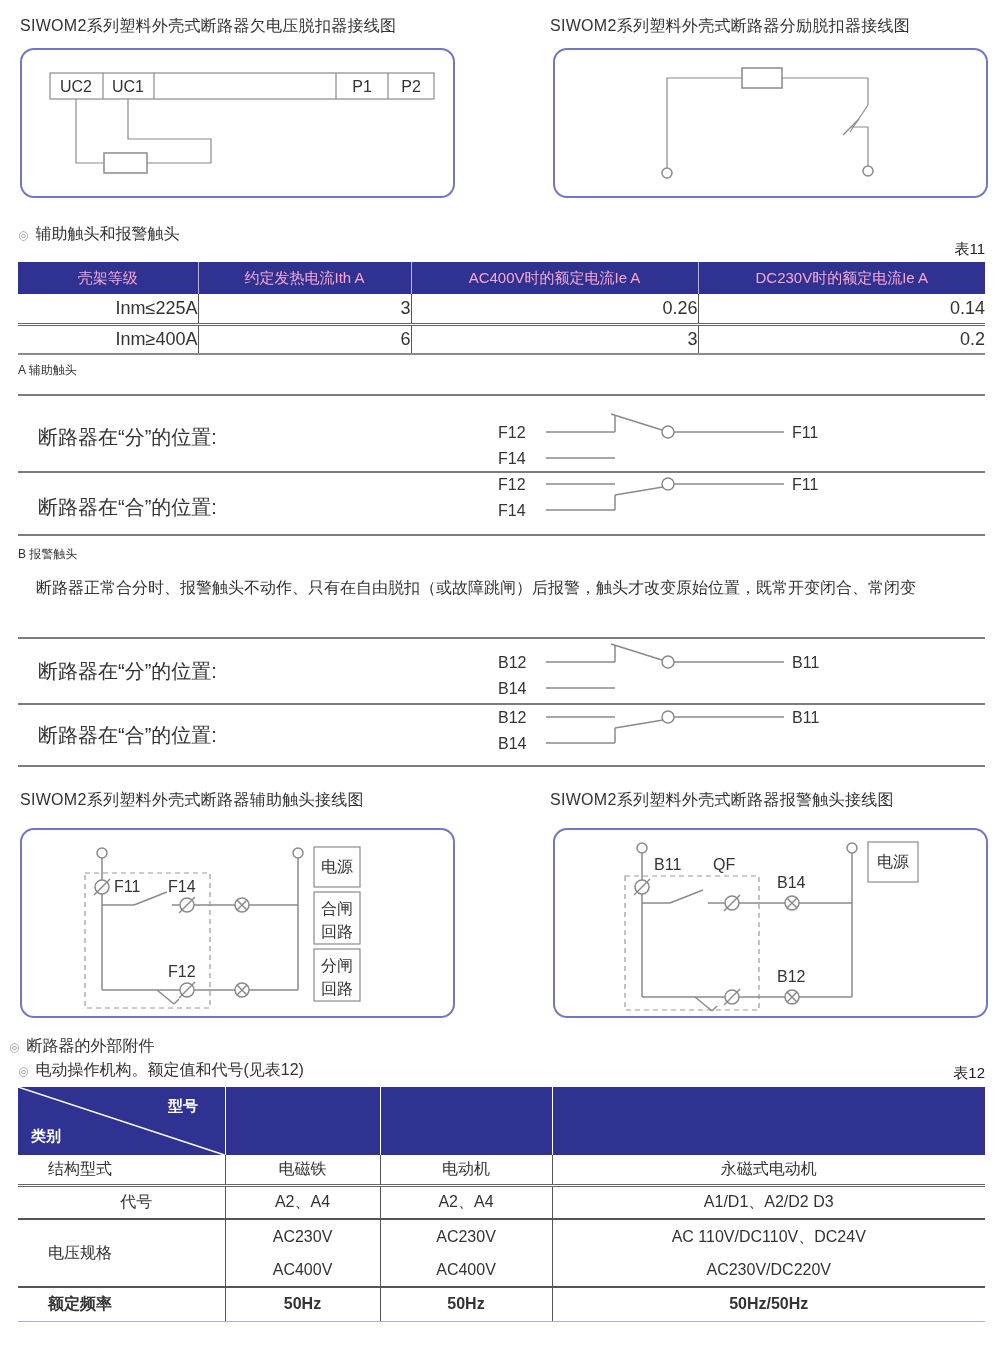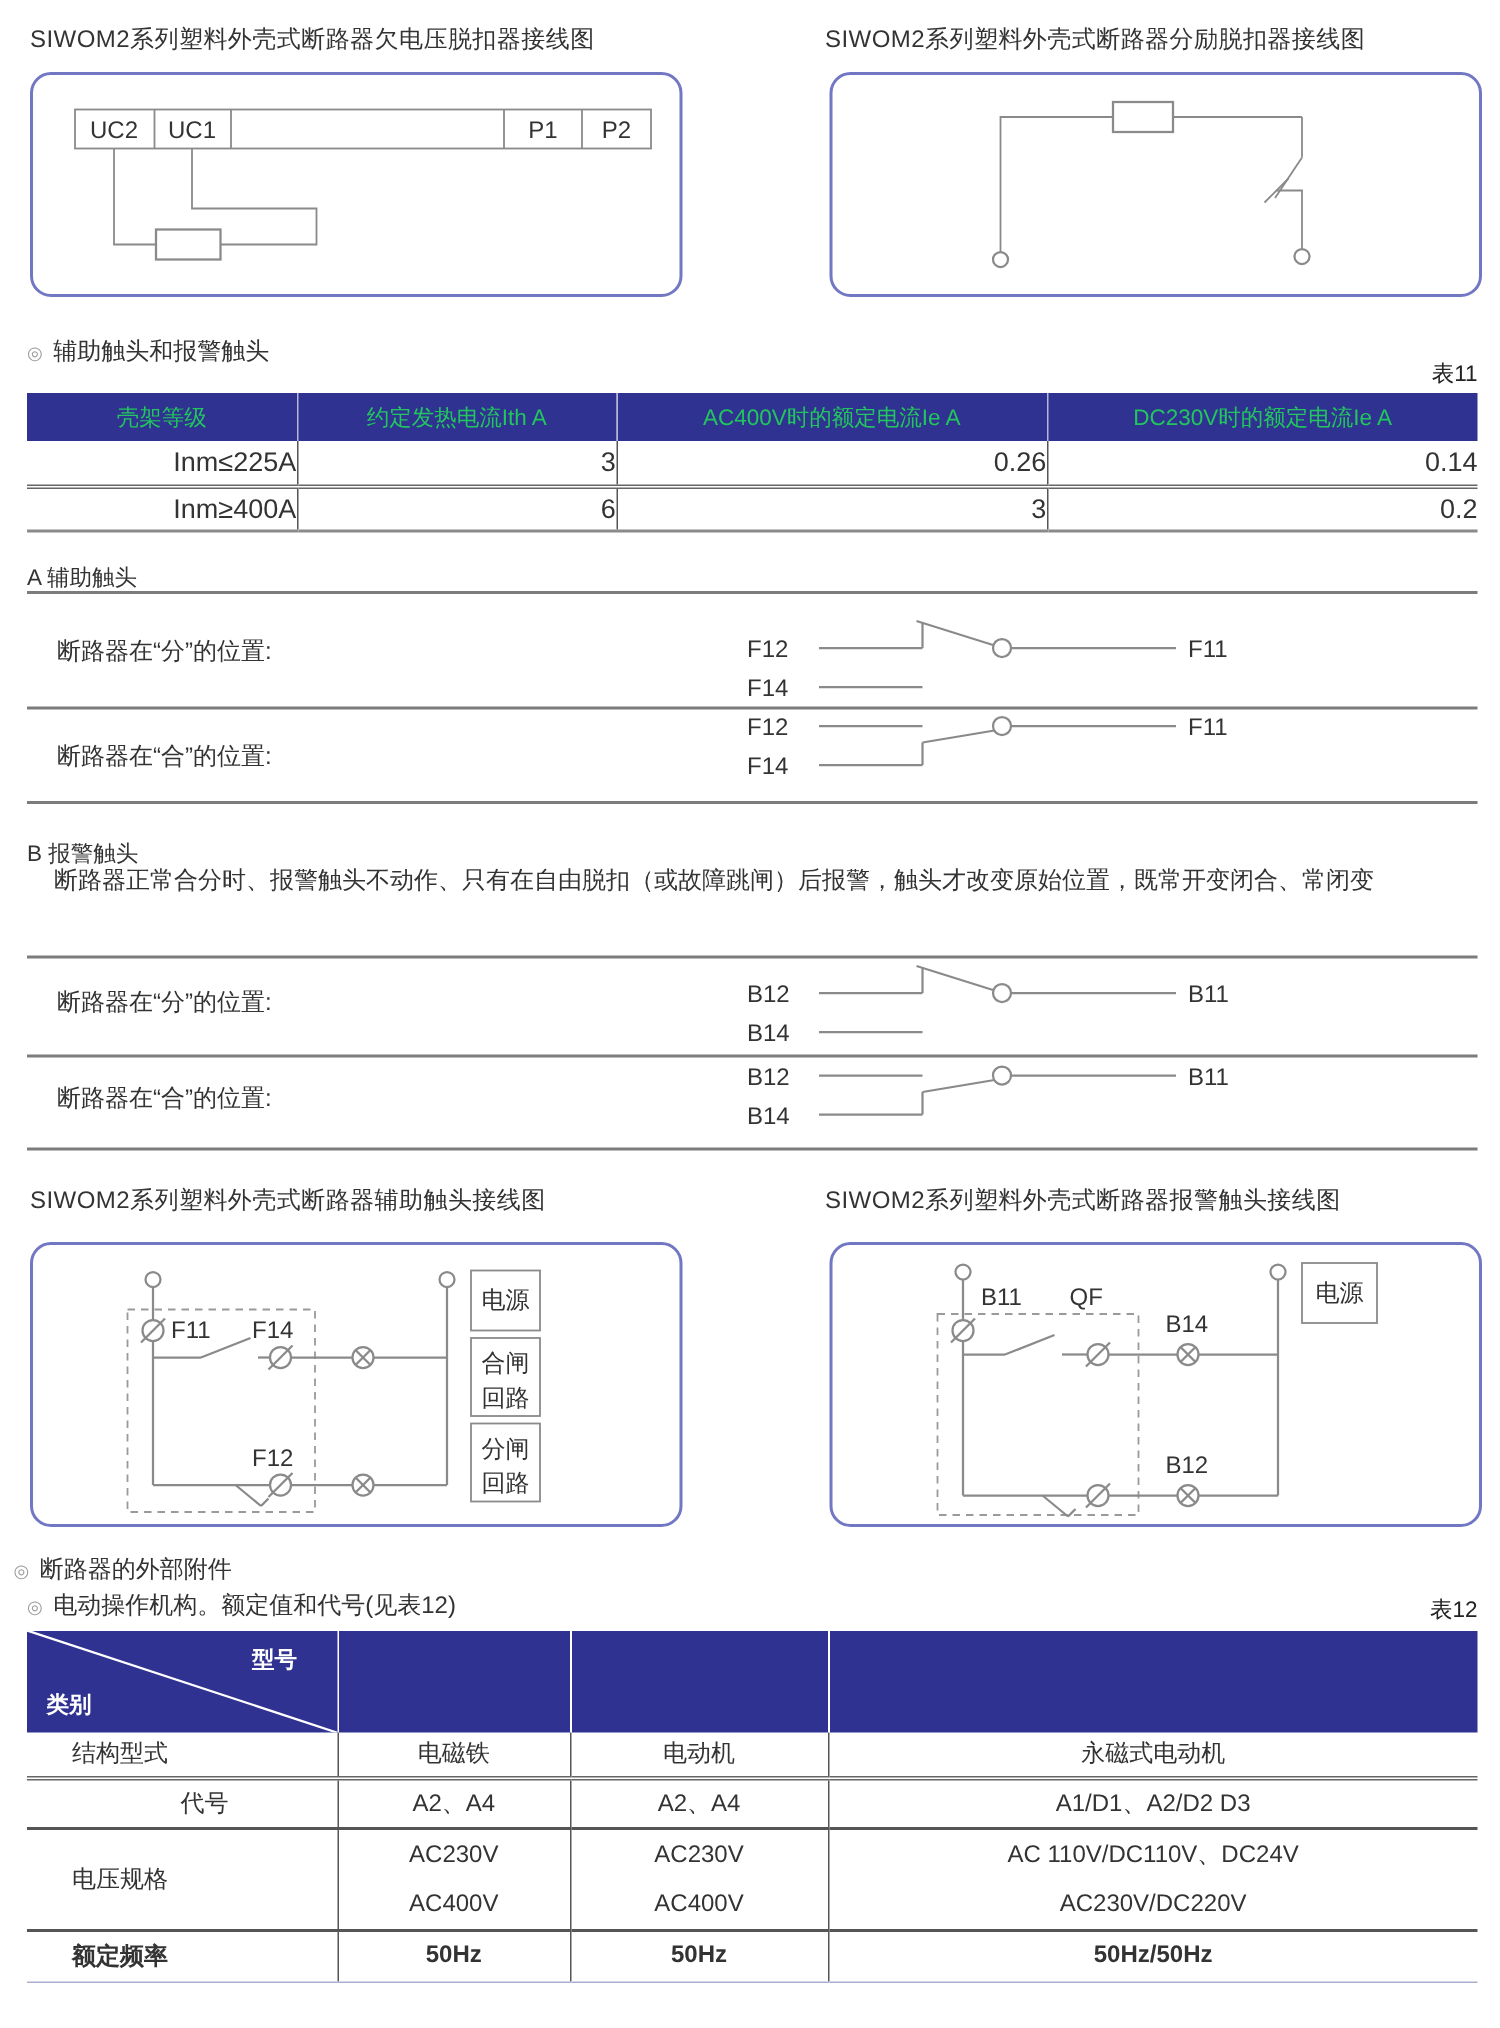--- a/index.html
+++ b/index.html
@@ -15,34 +15,34 @@
     position:relative;width:1000px;height:1352px;background:#ffffff;
     font-family:"Liberation Sans","DejaVu Sans",sans-serif;color:var(--ink);
     margin:0 auto;overflow:hidden;
   }
   .abs{position:absolute;}
   .dtitle{font-size:16px;color:#333;letter-spacing:0.3px;white-space:nowrap;}
   .dbox{border:2px solid var(--diagram-border);border-radius:14px;background:#fff;}
   .bullet-line{font-size:16px;color:#333;white-space:nowrap;}
   .bullet{color:#9a9a9a;font-size:12px;margin-right:7px;}
   .tbl-label{font-size:15px;color:#222;text-align:right;width:60px;}
-  .sec-heading{font-size:15px;color:#333;margin-top:14px;}
+  .sec-heading{font-size:12px;color:#333;}
   .rule{border-top:2px solid var(--rule-color);height:0;width:967px;left:18px;position:absolute;}
-  .row-label{font-size:16px;color:#333;white-space:nowrap;}
+  .row-label{font-size:20px;color:#333;white-space:nowrap;}
   .note-line{font-size:16px;line-height:31px;color:#333;}
   .indent{text-indent:18px;}
   svg text{font-family:"Liberation Sans","DejaVu Sans",sans-serif;fill:#333;}
   .cline{stroke:var(--circuit-line);stroke-width:1.5;fill:none;}
   .cline-thin{stroke:var(--circuit-line);stroke-width:1.2;fill:none;}
   .cfill{fill:#fff;stroke:var(--circuit-line);stroke-width:1.5;}
   .dash{stroke:#9a9a9a;stroke-width:1.2;fill:none;stroke-dasharray:5 4;}
 
   table{border-collapse:collapse;table-layout:fixed;width:967px;color:#333;}
   .t11 th{
-    background:var(--table-header-bg);color:#22c55e;font-weight:normal;font-size:15px;
+    background:var(--table-header-bg);color:#f9a8d4;font-weight:normal;font-size:15px;
     height:32px;border-left:1px solid rgba(255,255,255,0.65);text-align:center;
   }
   .t11 th:first-child{border-left:none;}
   .t11 td{
     font-size:18px;text-align:right;height:30px;border-left:1px solid #555;
   }
   .t11 td:first-child{border-left:none;}
   .t11 tbody tr:first-child td{border-bottom:3px double #666;}
   .t11 tbody tr:last-child td{border-bottom:2px solid #8a8a8a;}
 

